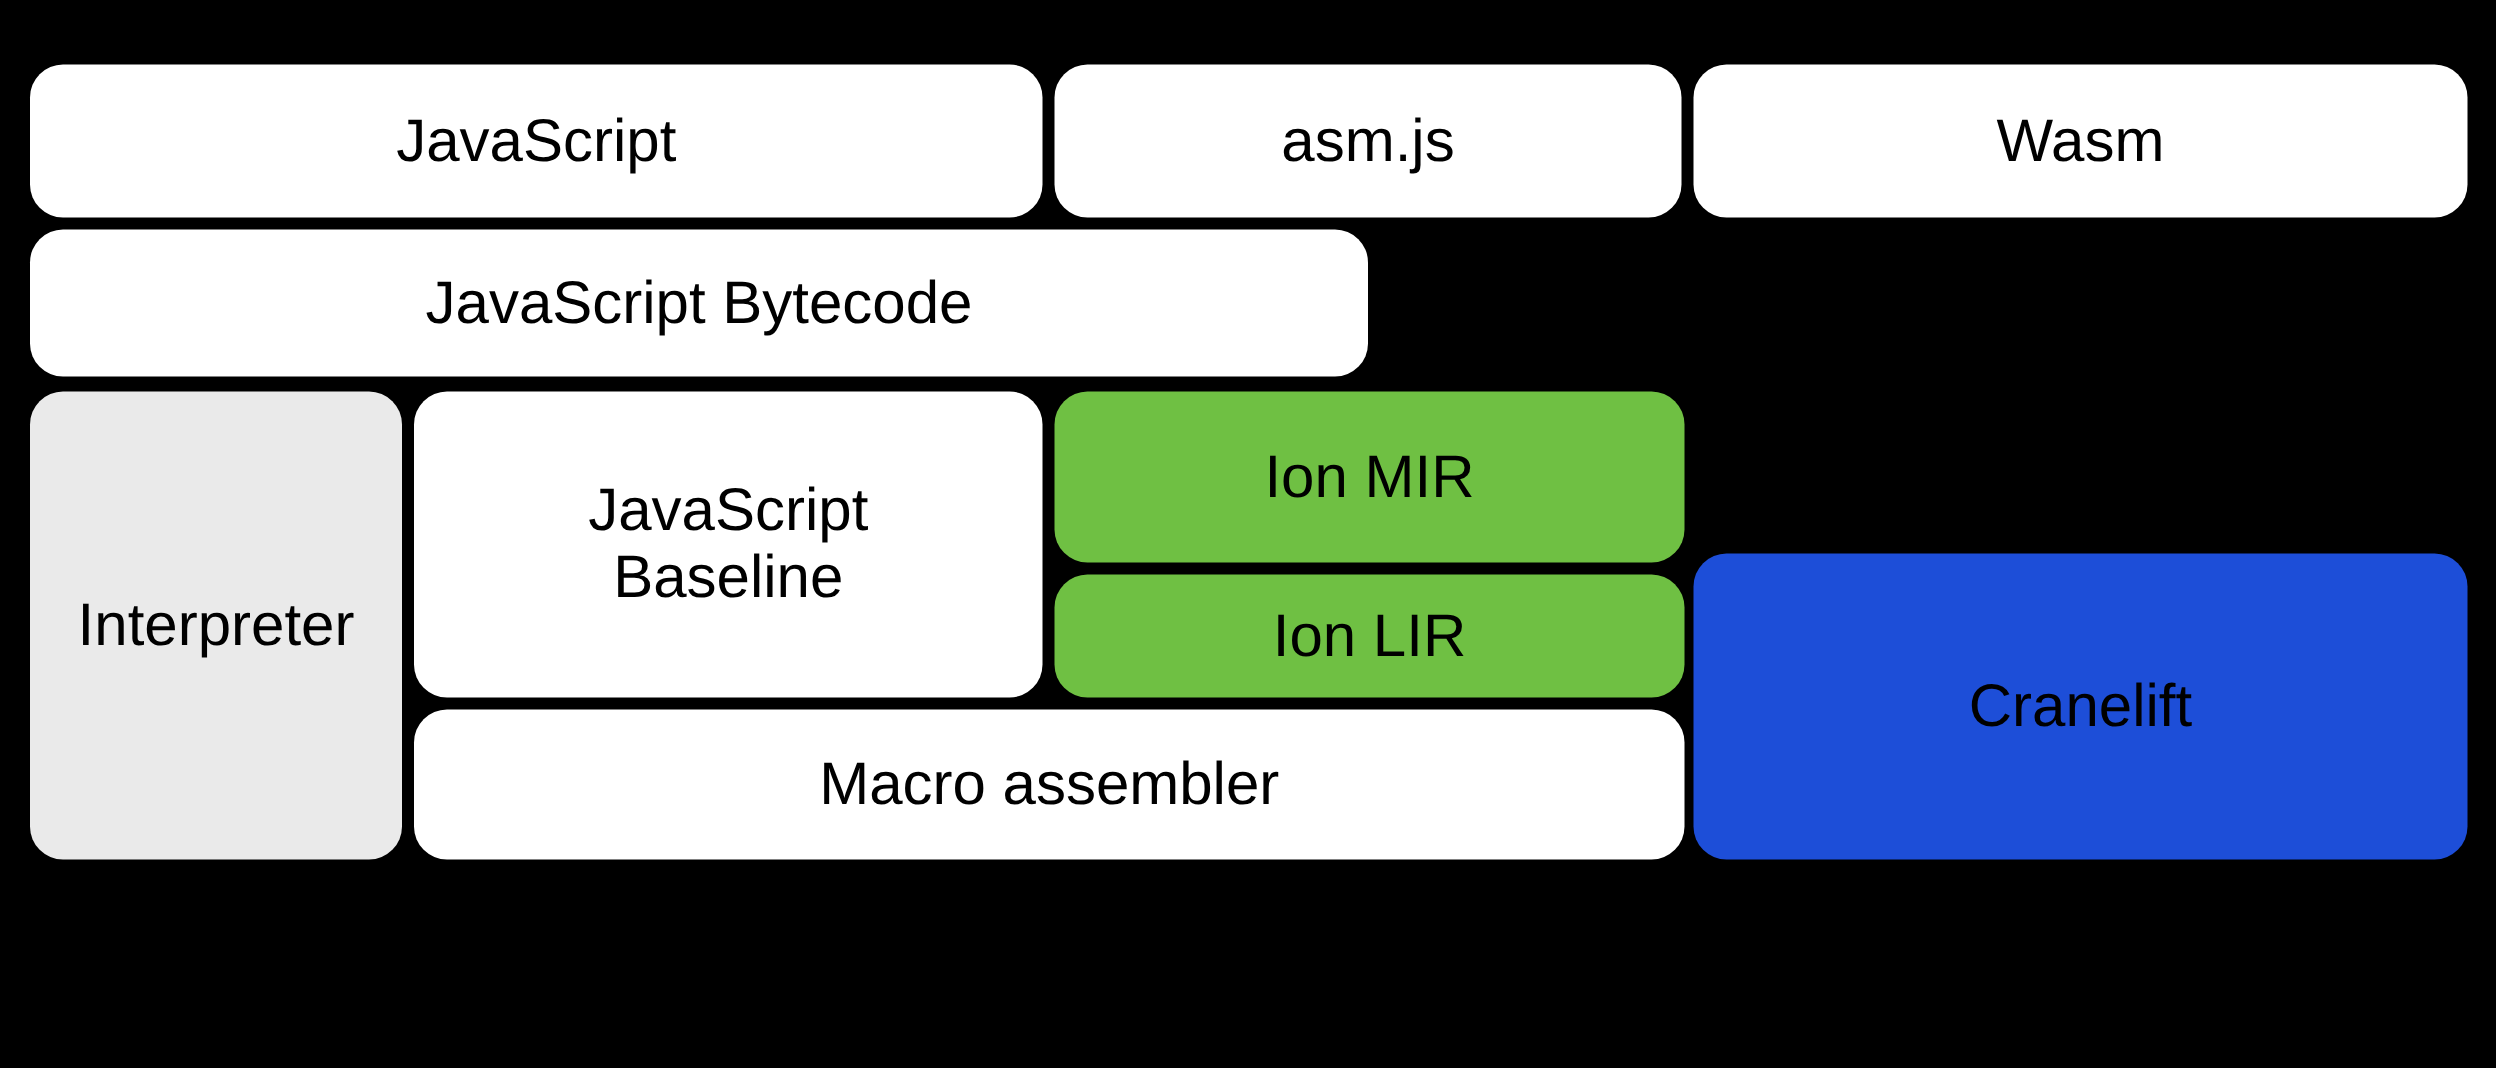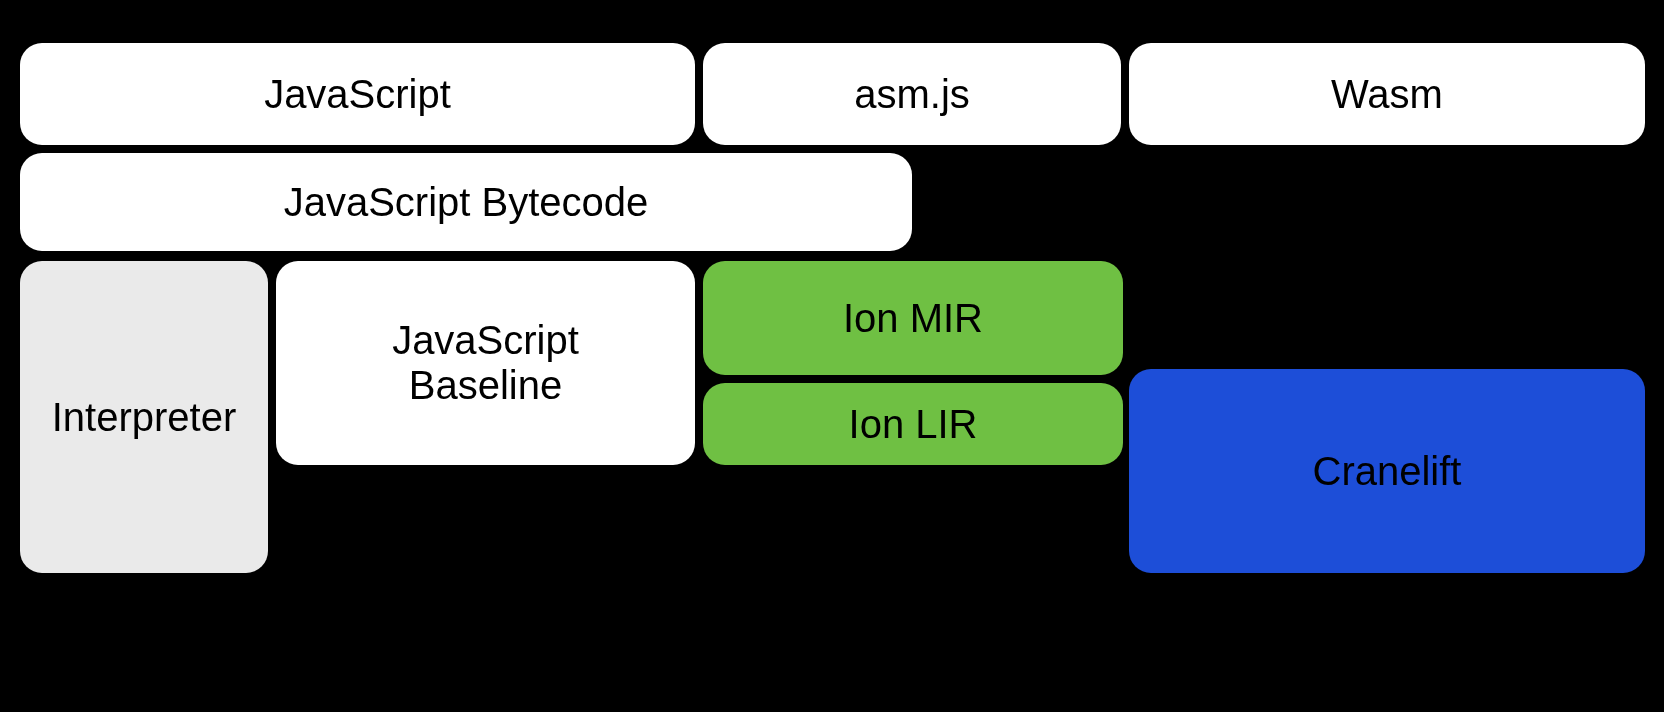--- a/index.html
+++ b/index.html
@@ -45,13 +45,14 @@
     <div class="node fill-white" style="left: 20px; top: 6px; width: 675px; height: 102px;">JavaScript</div>
     <div class="node fill-white" style="left: 703px; top: 6px; width: 418px; height: 102px;">asm.js</div>
     <div class="node fill-white" style="left: 1129px; top: 6px; width: 516px; height: 102px;">Wasm</div>
     <div class="node fill-white" style="left: 20px; top: 116px; width: 892px; height: 98px;">JavaScript Bytecode</div>
     <div class="node fill-gray" style="left: 20px; top: 224px; width: 248px; height: 312px;">Interpreter</div>
     <div class="node fill-white" style="left: 276px; top: 224px; width: 419px; height: 204px;">JavaScript
 Baseline</div>
     <div class="node fill-green" style="left: 703px; top: 224px; width: 420px; height: 114px;">Ion MIR</div>
     <div class="node fill-green" style="left: 703px; top: 346px; width: 420px; height: 82px;">Ion LIR</div>
     <div class="node fill-pink" style="left: 1129px; top: 332px; width: 516px; height: 204px;">Cranelift</div>
+    <div class="node fill-white" style="left: 276px; top: 436px; width: 847px; height: 100px;">Macro assembler</div>
   </div>
 
 </body></html>

